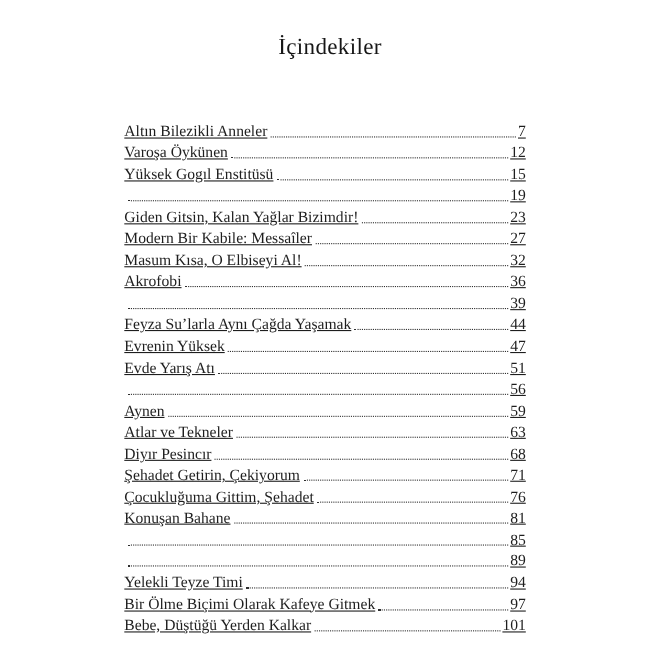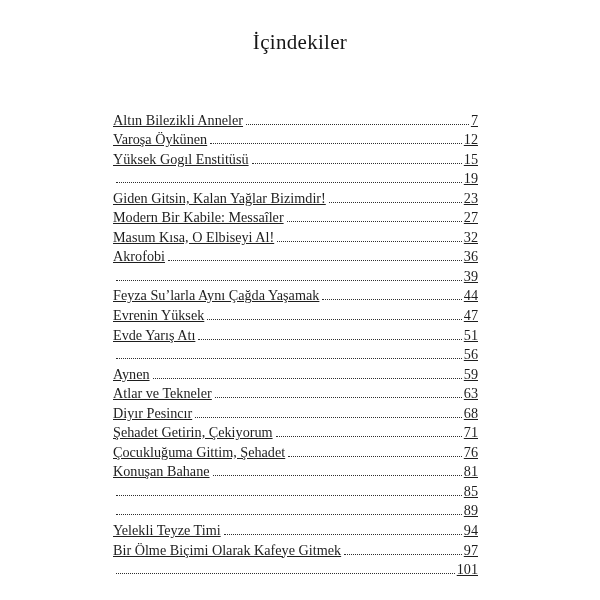--- a/index.html
+++ b/index.html
@@ -191,17 +191,18 @@
     <span class="toc-page">94</span>
   </li>
 
   <li class="toc-row">
     <span class="toc-title">Bir Ölme Biçimi Olarak Kafeye Gitmek</span>
     <span class="dot-leader"></span>
     <span class="toc-page">97</span>
   </li>
 
   <li class="toc-row">
+    <span class="toc-title">Bebe, Düştüğü Yerden Kalkar</span>
     <span class="dot-leader"></span>
     <span class="toc-page">101</span>
   </li>
 </ol>
 </div>
 
 </body></html>

